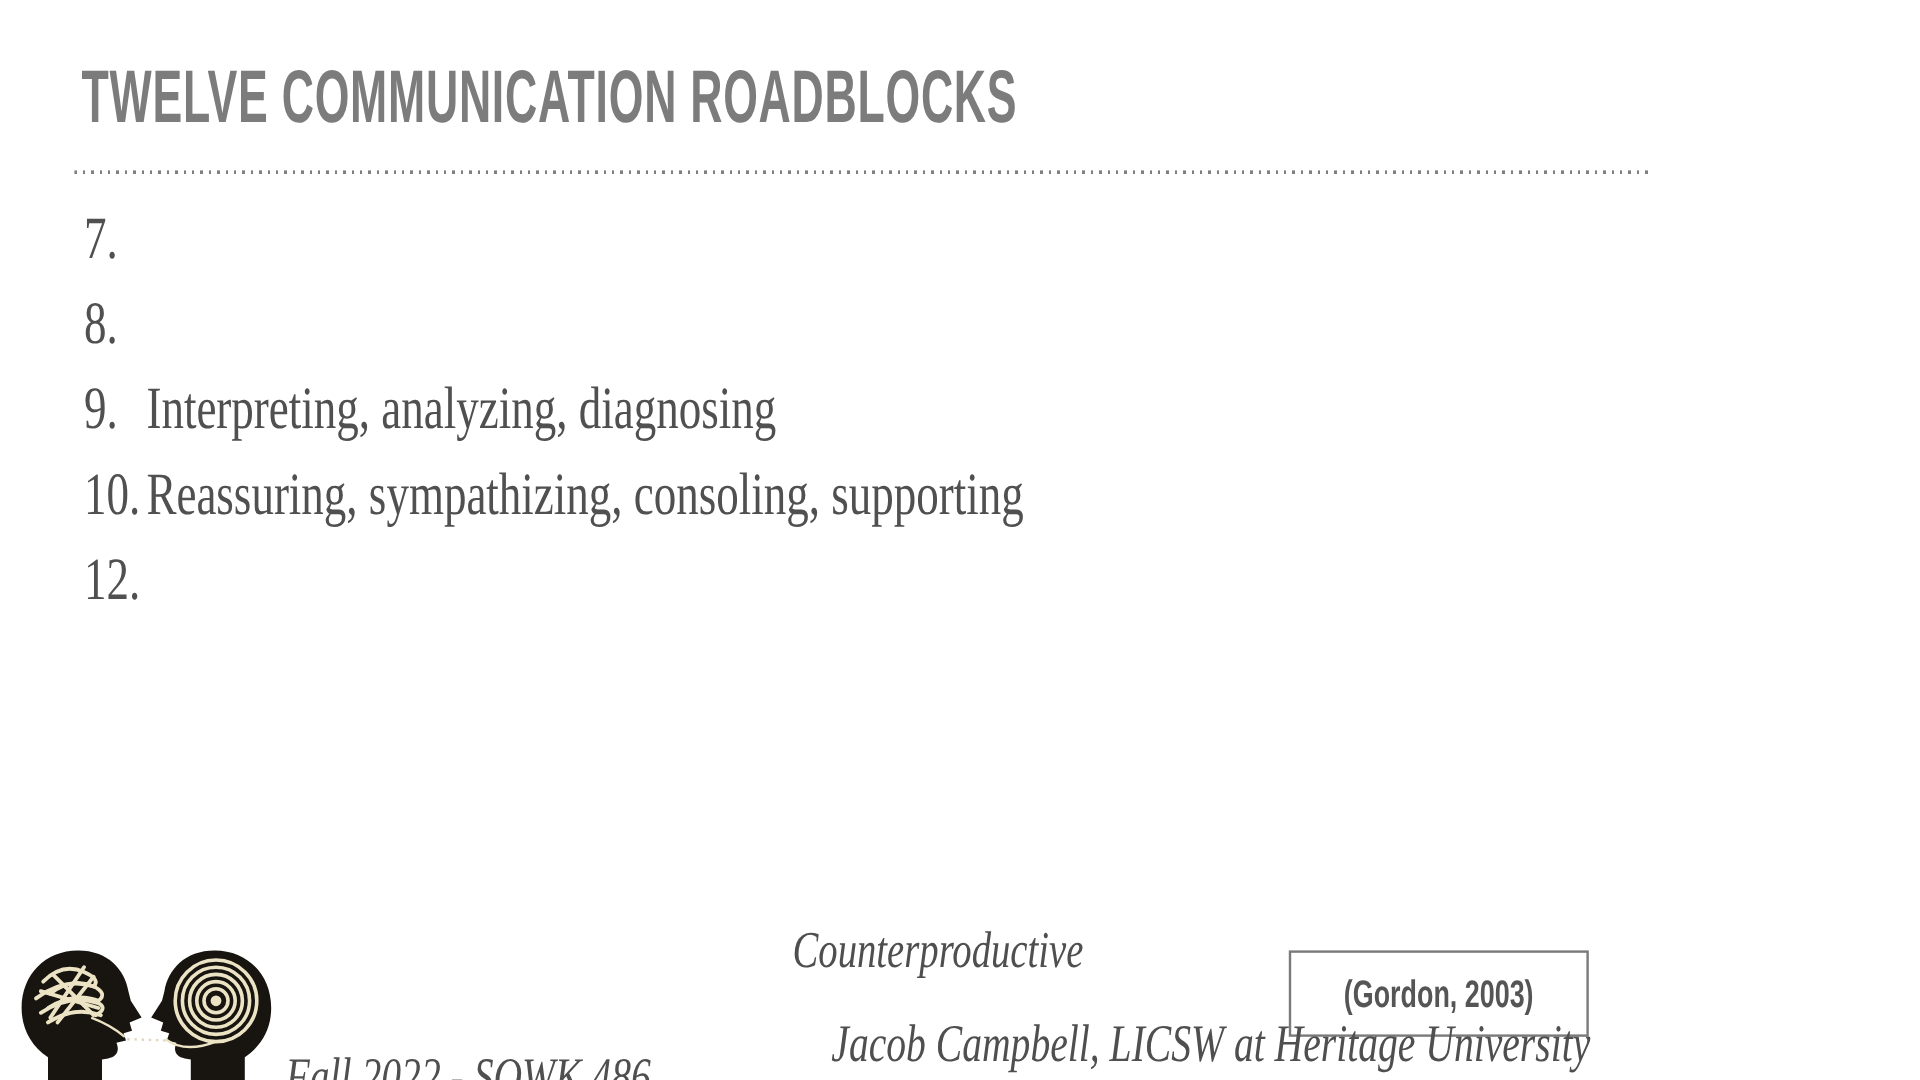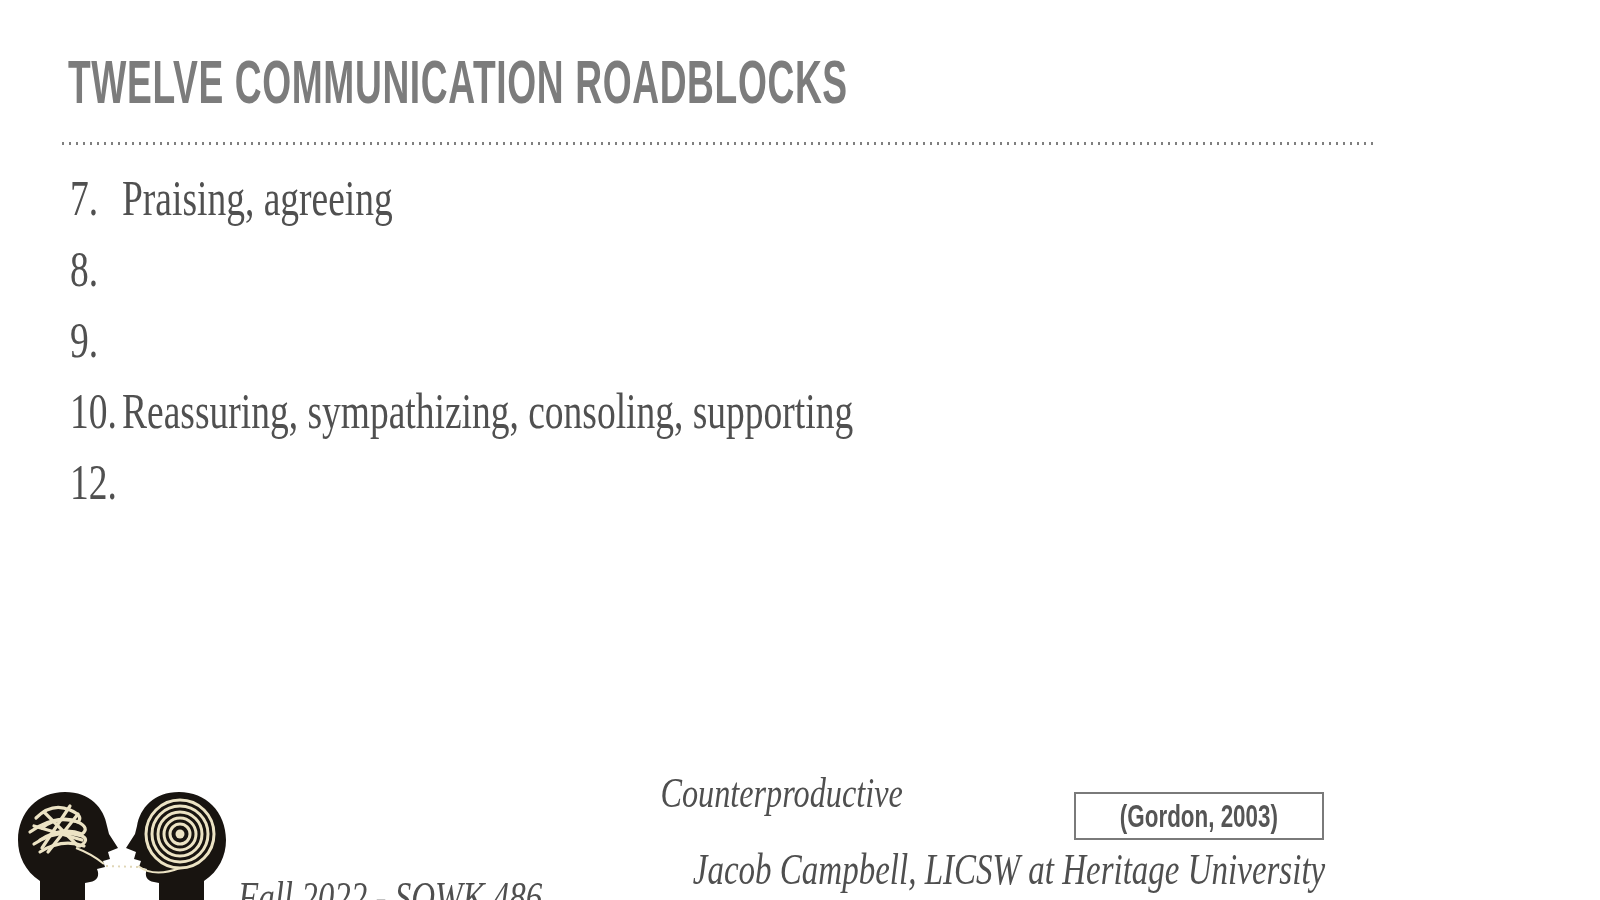--- a/index.html
+++ b/index.html
@@ -86,21 +86,21 @@
     line-height: 40px;
     font-style: italic;
     color: #4f4f4f;
   }
   .topic .cx { transform-origin: 50% 50%; }
   .badge {
     position: absolute;
     right: 53px;
     top: 792px;
     border: 2px solid #7a7a7a;
-    padding: 4px 10px;
+    padding: 16px 10px;
     height: 36px;
     line-height: 36px;
     font-family: "Liberation Sans", sans-serif;
     font-weight: bold;
     font-size: 32px;
     color: #555555;
     white-space: nowrap;
   }
   .badge .cx { transform: scaleX(0.70); transform-origin: 50% 50%; }
   .author {
@@ -124,27 +124,27 @@
 
   <div class="title">
     <span class="cx">TWELVE COMMUNICATION ROADBLOCKS</span>
   </div>
 
   <div class="separator"></div>
 
   <div class="list">
     <div class="row">
       <span class="num"><span class="cx">7.</span></span>
-      <span class="txt"><span class="cx">Praising, agreeing</span></span>
     </div>
     <div class="row">
       <span class="num"><span class="cx">8.</span></span>
     </div>
     <div class="row">
       <span class="num"><span class="cx">9.</span></span>
+      <span class="txt"><span class="cx">Interpreting, analyzing, diagnosing</span></span>
     </div>
     <div class="row">
       <span class="num"><span class="cx">10.</span></span>
       <span class="txt"><span class="cx">Reassuring, sympathizing, consoling, supporting</span></span>
     </div>
     <div class="row">
       <span class="num"><span class="cx">12.</span></span>
     </div>
   </div>
 

